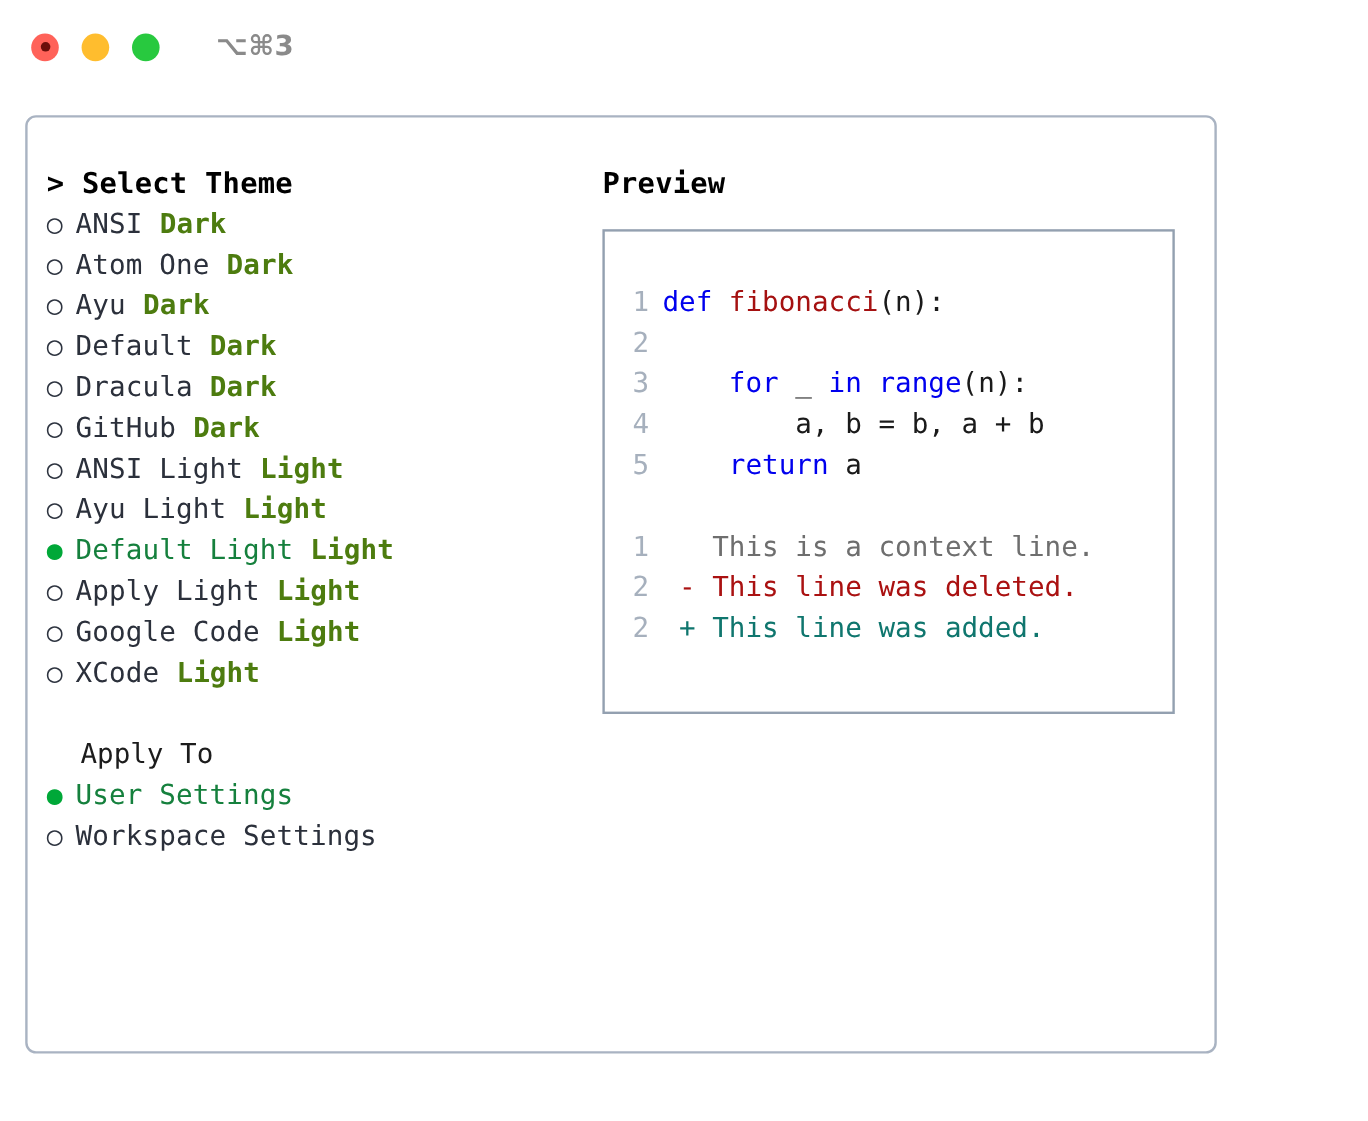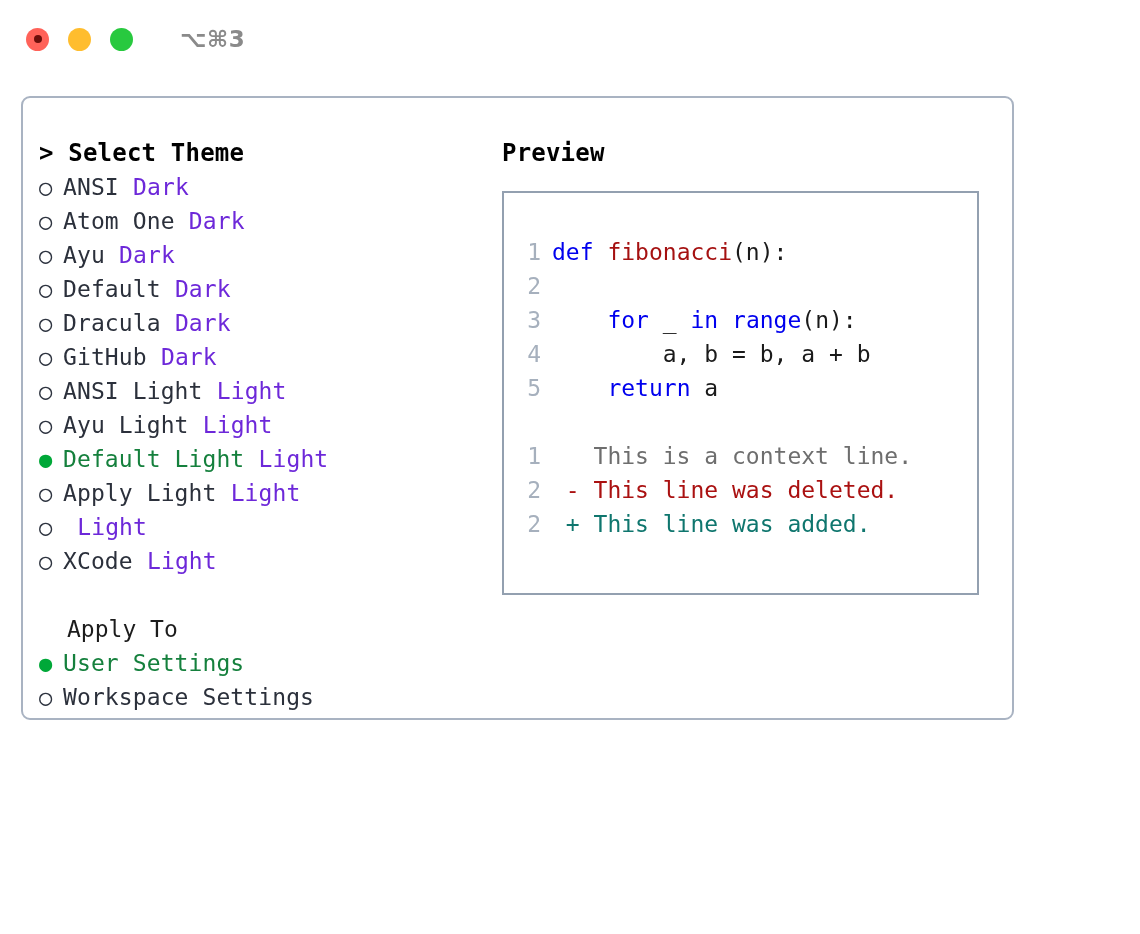--- a/index.html
+++ b/index.html
@@ -69,21 +69,21 @@
     letter-spacing: 0.5px;
     line-height: 1;
   }
 
   
   #main-panel {
     position: absolute;
     left: 21px;
     top: 96px;
     width: 993px;
-    height: 624px;
+    height: 782px;
     border: 2px solid #a9b3c2;
     border-radius: 9px;
     box-sizing: border-box;
     background: #ffffff;
   }
 
   
   #theme-pane {
     position: absolute;
     left: 16px;
@@ -114,22 +114,23 @@
     width: 24px;
     flex: none;
     font-size: 22px;
     color: #2e3440;
     text-align: left;
   }
   .radio.on { color: #00a838; }
   .row-label { color: #2b303b; }
   .list-row.selected .row-label { color: #15803d; }
   .row-category {
-    color: #6d28d9;
+    color: #4d7c0f;
     margin-left: 0.62em;
+    font-weight: bold;
   }
 
   .section-gap { height: 34px; }
 
   .apply-heading {
     font-size: 23px;
     font-weight: 400;
     color: #1c1c1c;
     line-height: 34px;
     padding-left: 28px;
@@ -222,21 +223,21 @@
           <div class="list-row"><span class="radio">○</span><span class="row-label">ANSI</span><span class="row-category">Dark</span></div>
           <div class="list-row"><span class="radio">○</span><span class="row-label">Atom One</span><span class="row-category">Dark</span></div>
           <div class="list-row"><span class="radio">○</span><span class="row-label">Ayu</span><span class="row-category">Dark</span></div>
           <div class="list-row"><span class="radio">○</span><span class="row-label">Default</span><span class="row-category">Dark</span></div>
           <div class="list-row"><span class="radio">○</span><span class="row-label">Dracula</span><span class="row-category">Dark</span></div>
           <div class="list-row"><span class="radio">○</span><span class="row-label">GitHub</span><span class="row-category">Dark</span></div>
           <div class="list-row"><span class="radio">○</span><span class="row-label">ANSI Light</span><span class="row-category">Light</span></div>
           <div class="list-row"><span class="radio">○</span><span class="row-label">Ayu Light</span><span class="row-category">Light</span></div>
           <div class="list-row selected"><span class="radio on">●</span><span class="row-label">Default Light</span><span class="row-category">Light</span></div>
           <div class="list-row"><span class="radio">○</span><span class="row-label">Apply Light</span><span class="row-category">Light</span></div>
-          <div class="list-row"><span class="radio">○</span><span class="row-category">Light</span></div>
+          <div class="list-row"><span class="radio">○</span><span class="row-label">Google Code</span><span class="row-category">Light</span></div>
           <div class="list-row"><span class="radio">○</span><span class="row-label">XCode</span><span class="row-category">Light</span></div>
         </div>
 
       <div class="section-gap"></div>
 
       <div class="apply-heading">Apply To</div>
 
       <div id="apply-rows">
           <div class="list-row selected"><span class="radio on">●</span><span class="row-label">User Settings</span></div>
           <div class="list-row"><span class="radio">○</span><span class="row-label">Workspace Settings</span></div>

